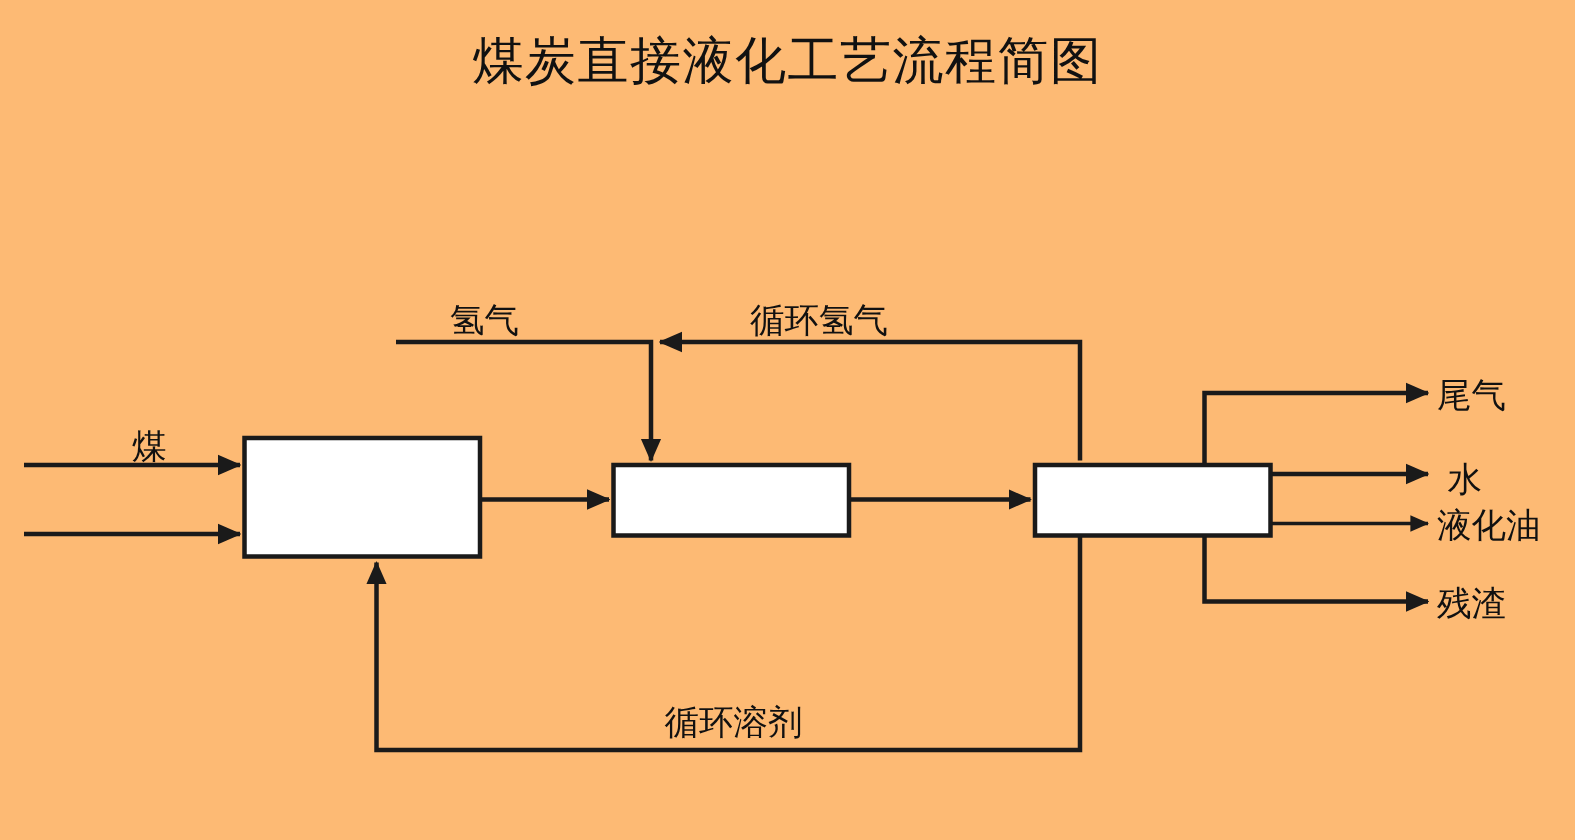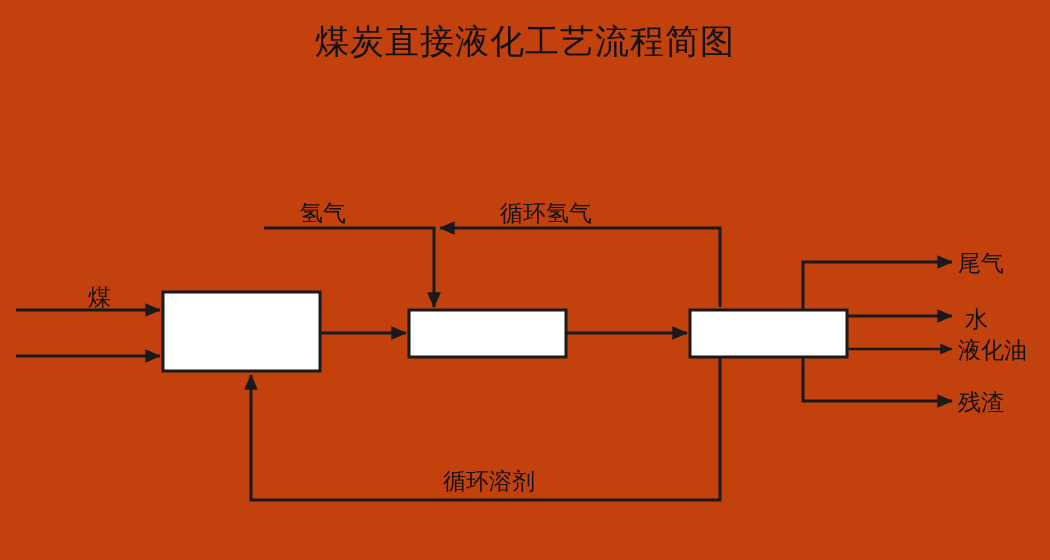--- a/index.html
+++ b/index.html
@@ -7,21 +7,21 @@
     padding: 0;
     background: #ffffff;
   }
   body {
     font-family: "DejaVu Sans", "Liberation Sans", sans-serif;
   }
   #page {
     position: relative;
     width: 1050px;
     height: 560px;
-    background: #c2410c;
+    background: #fdba74;
     overflow: hidden;
   }
   #flow-title {
     position: absolute;
     left: 0;
     top: 18px;
     width: 1050px;
     text-align: center;
     font-size: 34px;
     line-height: 46px;

